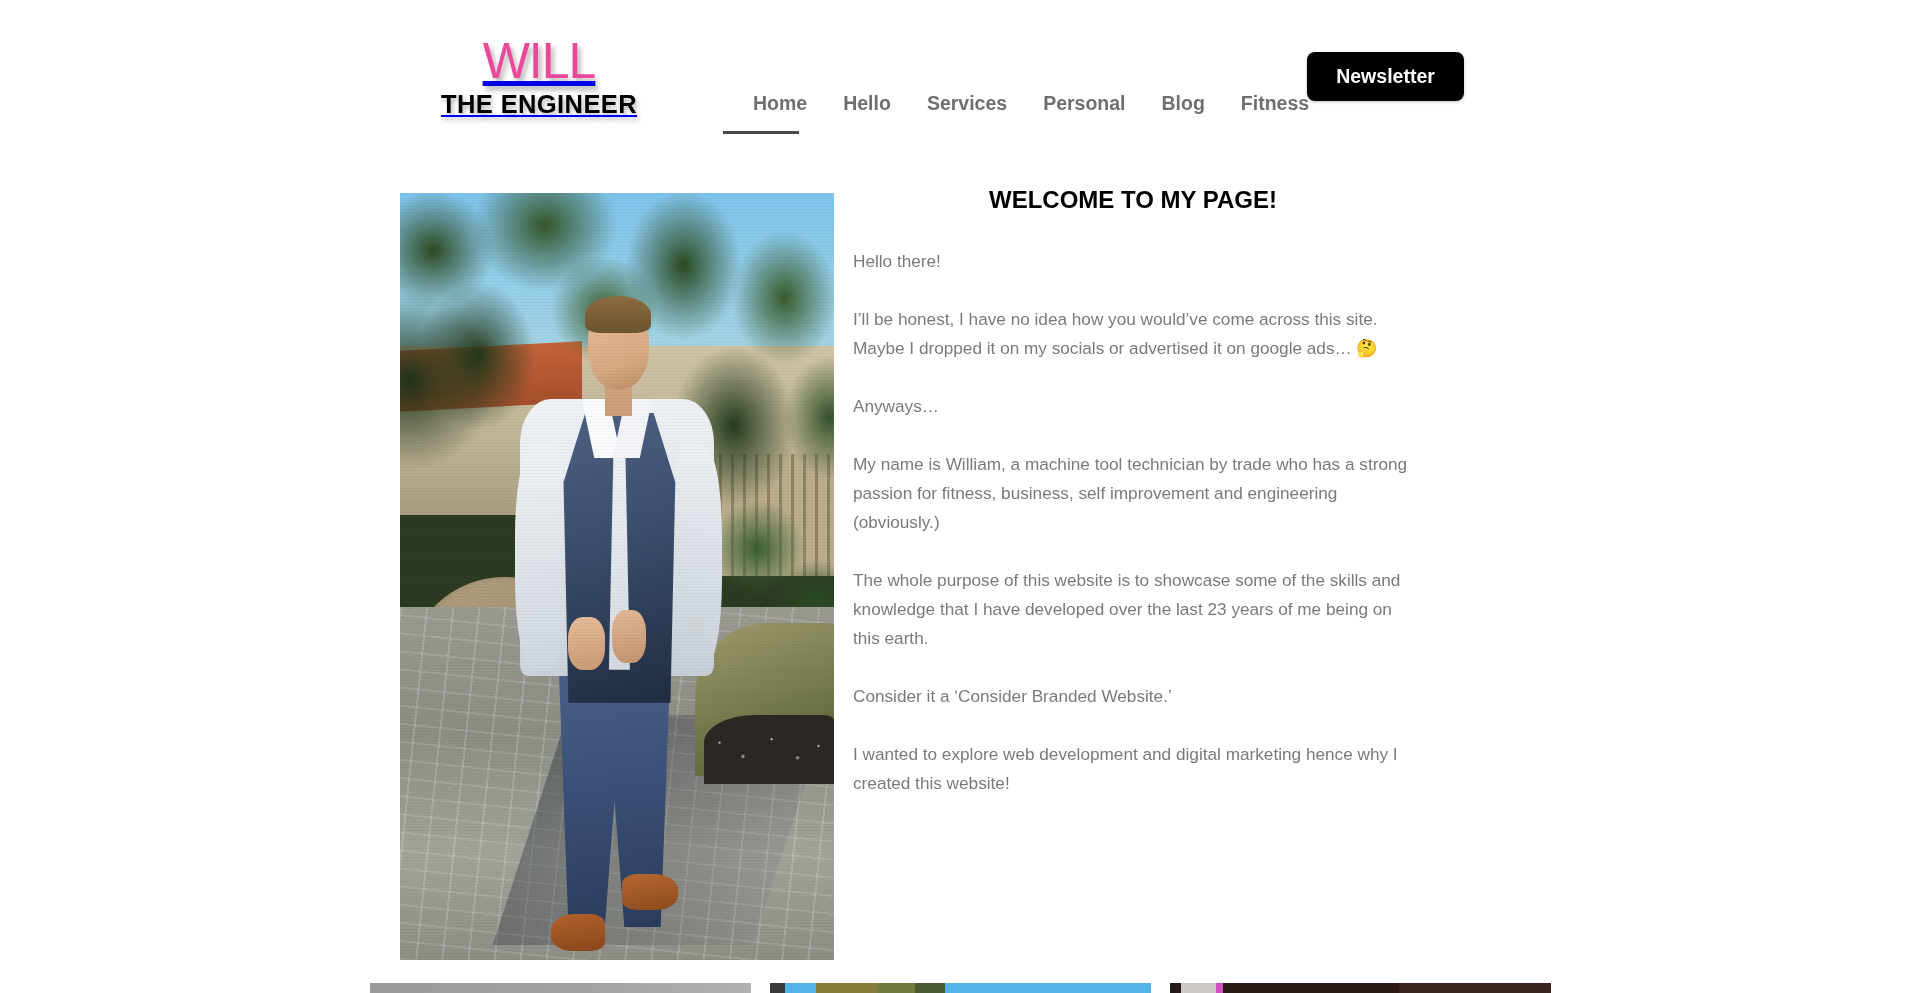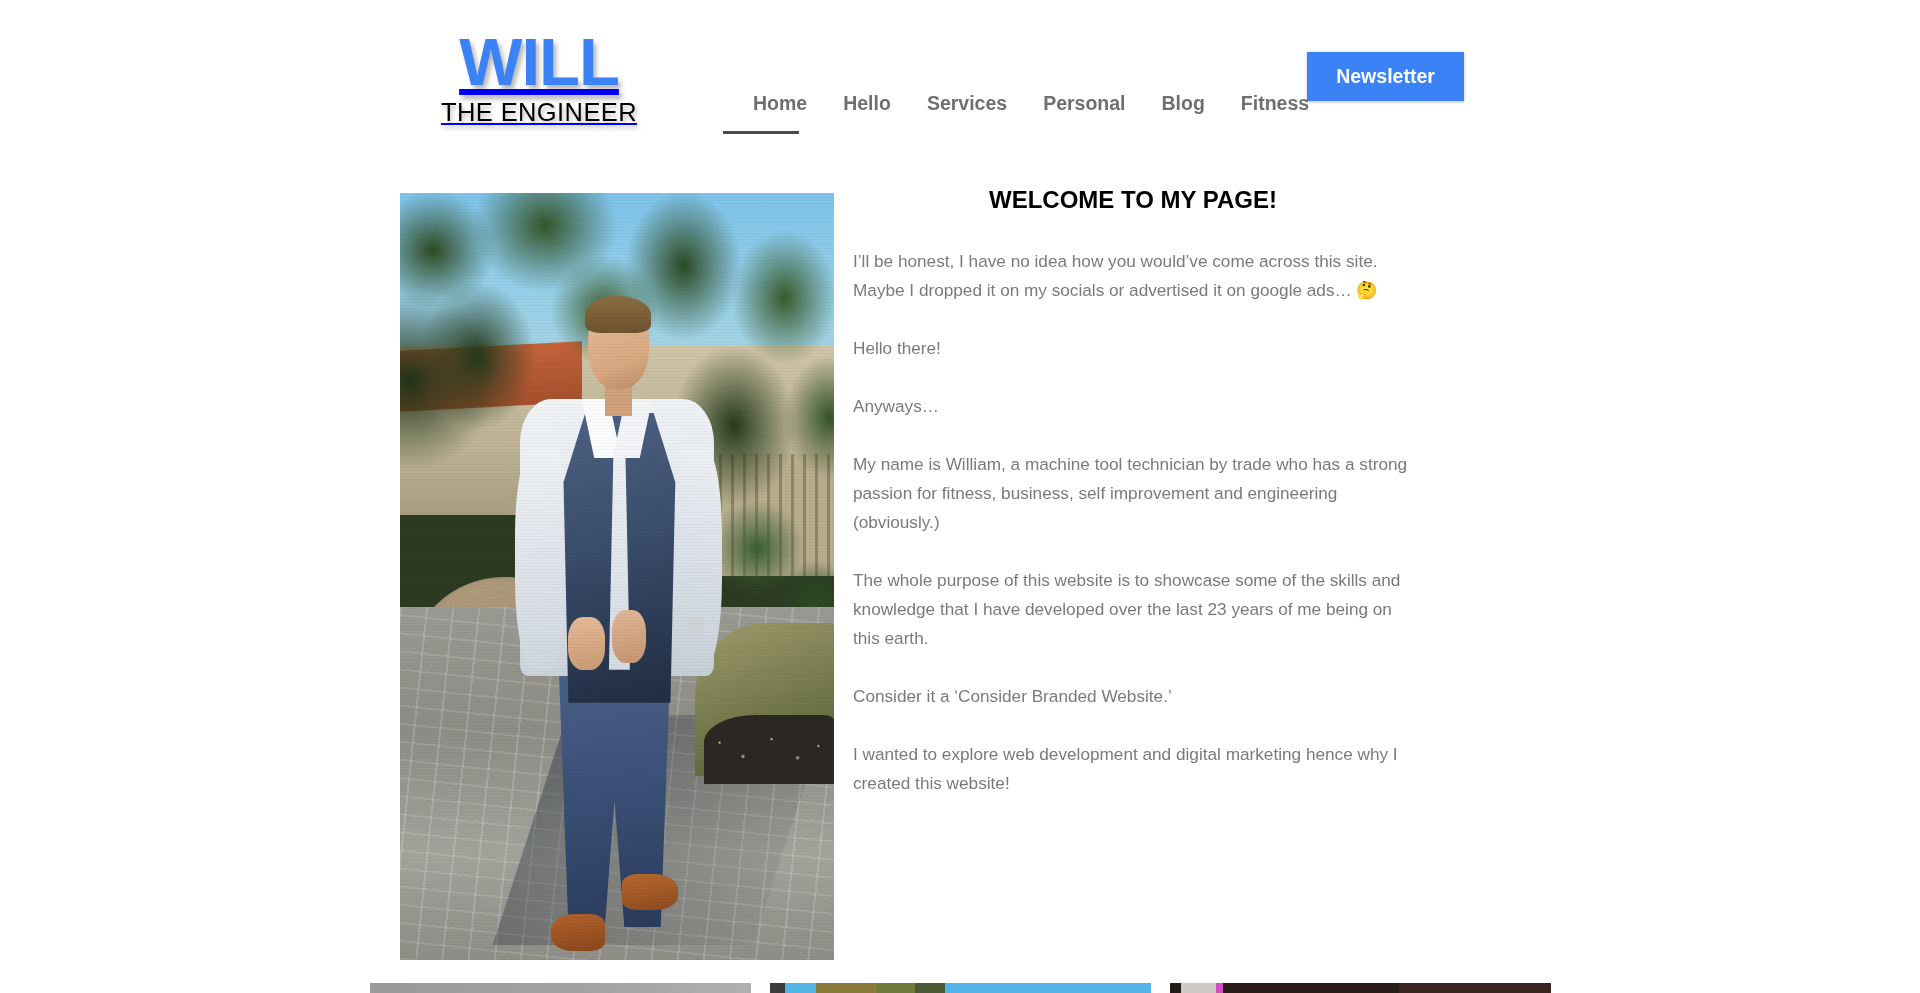--- a/index.html
+++ b/index.html
@@ -43,31 +43,31 @@
     height: 112px;
     display: flex;
     flex-direction: column;
     justify-content: center;
     align-items: center;
     user-select: none;
   }
 
   .logo-main {
     font-family: "Liberation Sans", sans-serif;
-    font-weight: bold;
-    font-size: 67px;
+    font-weight: normal;
+    font-size: 50px;
     letter-spacing: -1px;
     line-height: 0.95;
-    color: #3b82f6;
+    color: #ec4899;
     text-shadow: 3px 4px 5px rgba(0,0,0,0.30);
   }
 
   .logo-sub {
     font-family: "Liberation Sans", sans-serif;
-    font-weight: normal;
+    font-weight: bold;
     font-size: 25.5px;
     letter-spacing: 0.4px;
     line-height: 1.1;
     color: #000000;
     margin-top: 5px;
     text-shadow: 2px 3px 4px rgba(0,0,0,0.28);
   }
 
   .nav {
     position: absolute;
@@ -99,24 +99,24 @@
     height: 3px;
     background: #4a4a4a;
   }
 
   .newsletter-btn {
     position: absolute;
     left: 1307px;
     top: 52px;
     width: 157px;
     height: 49px;
-    background: #3b82f6;
+    background: #000000;
     color: #ffffff;
     border: none;
-    border-radius: 0;
+    border-radius: 8px;
     font-family: "Liberation Sans", sans-serif;
     font-size: 19.5px;
     font-weight: bold;
     cursor: pointer;
     box-shadow: 0 1px 3px rgba(0,0,0,0.25);
   }
 
   
   .content {
     position: absolute;
@@ -466,22 +466,22 @@
           <div class="pp-watch"></div>
         </div>
 
         <div class="photo-grain"></div>
       </div>
     </figure>
 
     <section class="textcol">
       <h1 class="welcome-title">WELCOME TO MY PAGE!</h1>
 
+      <p class="body-p">Hello there!</p>
       <p class="body-p">I’ll be honest, I have no idea how you would’ve come across this site. Maybe I dropped it on my socials or advertised it on google ads… 🤔</p>
-      <p class="body-p">Hello there!</p>
       <p class="body-p">Anyways…</p>
       <p class="body-p">My name is William, a machine tool technician by trade who has a strong passion for fitness, business, self improvement and engineering (obviously.)</p>
       <p class="body-p">The whole purpose of this website is to showcase some of the skills and knowledge that I have developed over the last 23 years of me being on this earth.</p>
       <p class="body-p">Consider it a ‘Consider Branded Website.’</p>
       <p class="body-p">I wanted to explore web development and digital marketing hence why I created this website!</p>
     </section>
   </main>
 
   <section class="cards">
     <div class="card card-grey"></div>

